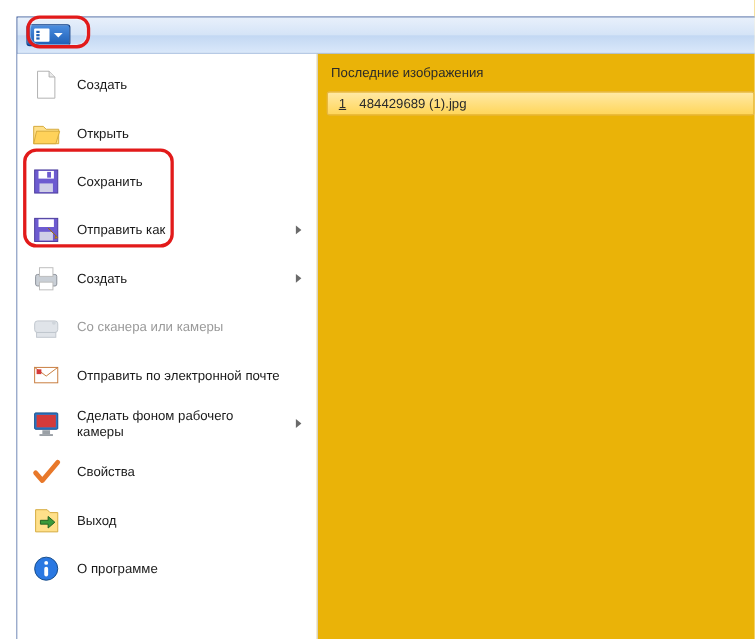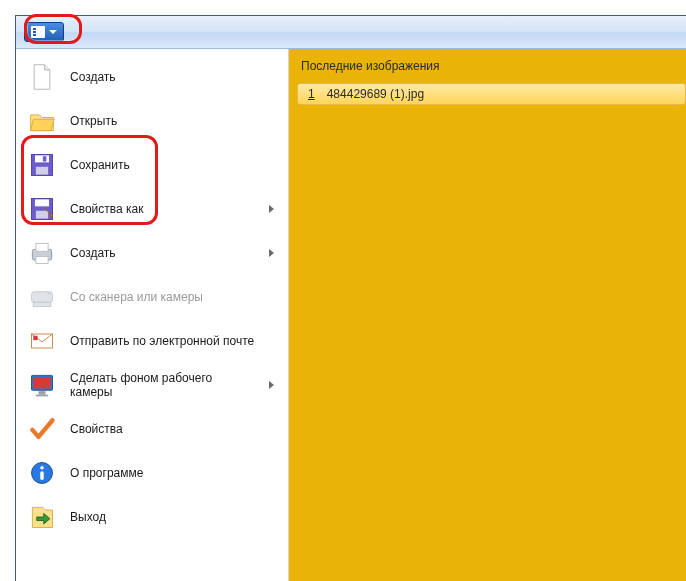--- a/index.html
+++ b/index.html
@@ -178,21 +178,21 @@
 
       <div class="menu-item">
         <span class="icon">
           <svg viewBox="0 0 32 32">
               <rect x="4" y="4" width="24" height="24" fill="#6d5bd0" stroke="#4a3a9a"></rect>
               <rect x="8" y="5" width="16" height="8" fill="#fff"></rect>
               <rect x="9" y="18" width="14" height="9" fill="#d0cfe7"></rect>
               <path d="M18 14l10 10-3 1 1-3z" fill="#d49b3a" stroke="#9a6a1a"></path>
             </svg>
         </span>
-        <span class="label">Свойства как</span>
+        <span class="label">Отправить как</span>
         <span class="chev"></span>
       </div>
 
       <div class="menu-item">
         <span class="icon">
           <svg viewBox="0 0 32 32">
               <rect x="5" y="12" width="22" height="12" rx="2" fill="#c9cfd6" stroke="#8a9098"></rect>
               <rect x="9" y="5" width="14" height="9" fill="#fff" stroke="#bcbcbc"></rect>
               <rect x="9" y="20" width="14" height="8" fill="#fff" stroke="#bcbcbc"></rect>
             </svg>
@@ -241,36 +241,36 @@
           <svg viewBox="0 0 32 32">
               <path d="M5 17l7 8L28 6" fill="none" stroke="#e8782a" stroke-width="5" stroke-linecap="round" stroke-linejoin="round"></path>
             </svg>
         </span>
         <span class="label">Свойства</span>
       </div>
 
       <div class="menu-item">
         <span class="icon">
           <svg viewBox="0 0 32 32">
+              <path d="M5 5h12l3 3h8v20H5z" fill="#ffe08a" stroke="#d4a93a"></path>
+              <path d="M18 12l7 6-7 6v-4h-8v-4h8z" fill="#3a9a3a" stroke="#206020"></path>
+            </svg>
+        </span>
+        <span class="label">Выход</span>
+      </div>
+
+      <div class="menu-item">
+        <span class="icon">
+          <svg viewBox="0 0 32 32">
               <circle cx="16" cy="16" r="12" fill="#2a78e2" stroke="#154a86"></circle>
               <circle cx="16" cy="10" r="2" fill="#fff"></circle>
               <rect x="14" y="14" width="4" height="10" rx="2" fill="#fff"></rect>
             </svg>
         </span>
         <span class="label">О программе</span>
-      </div>
-
-      <div class="menu-item">
-        <span class="icon">
-          <svg viewBox="0 0 32 32">
-              <path d="M5 5h12l3 3h8v20H5z" fill="#ffe08a" stroke="#d4a93a"></path>
-              <path d="M18 12l7 6-7 6v-4h-8v-4h8z" fill="#3a9a3a" stroke="#206020"></path>
-            </svg>
-        </span>
-        <span class="label">Выход</span>
       </div>
 
     </div>
 
     <div class="right">
       <div class="right-header">Последние изображения</div>
       <div class="recent-row">
         <span class="recent-num">1</span>
         <span>484429689 (1).jpg</span>
       </div>

